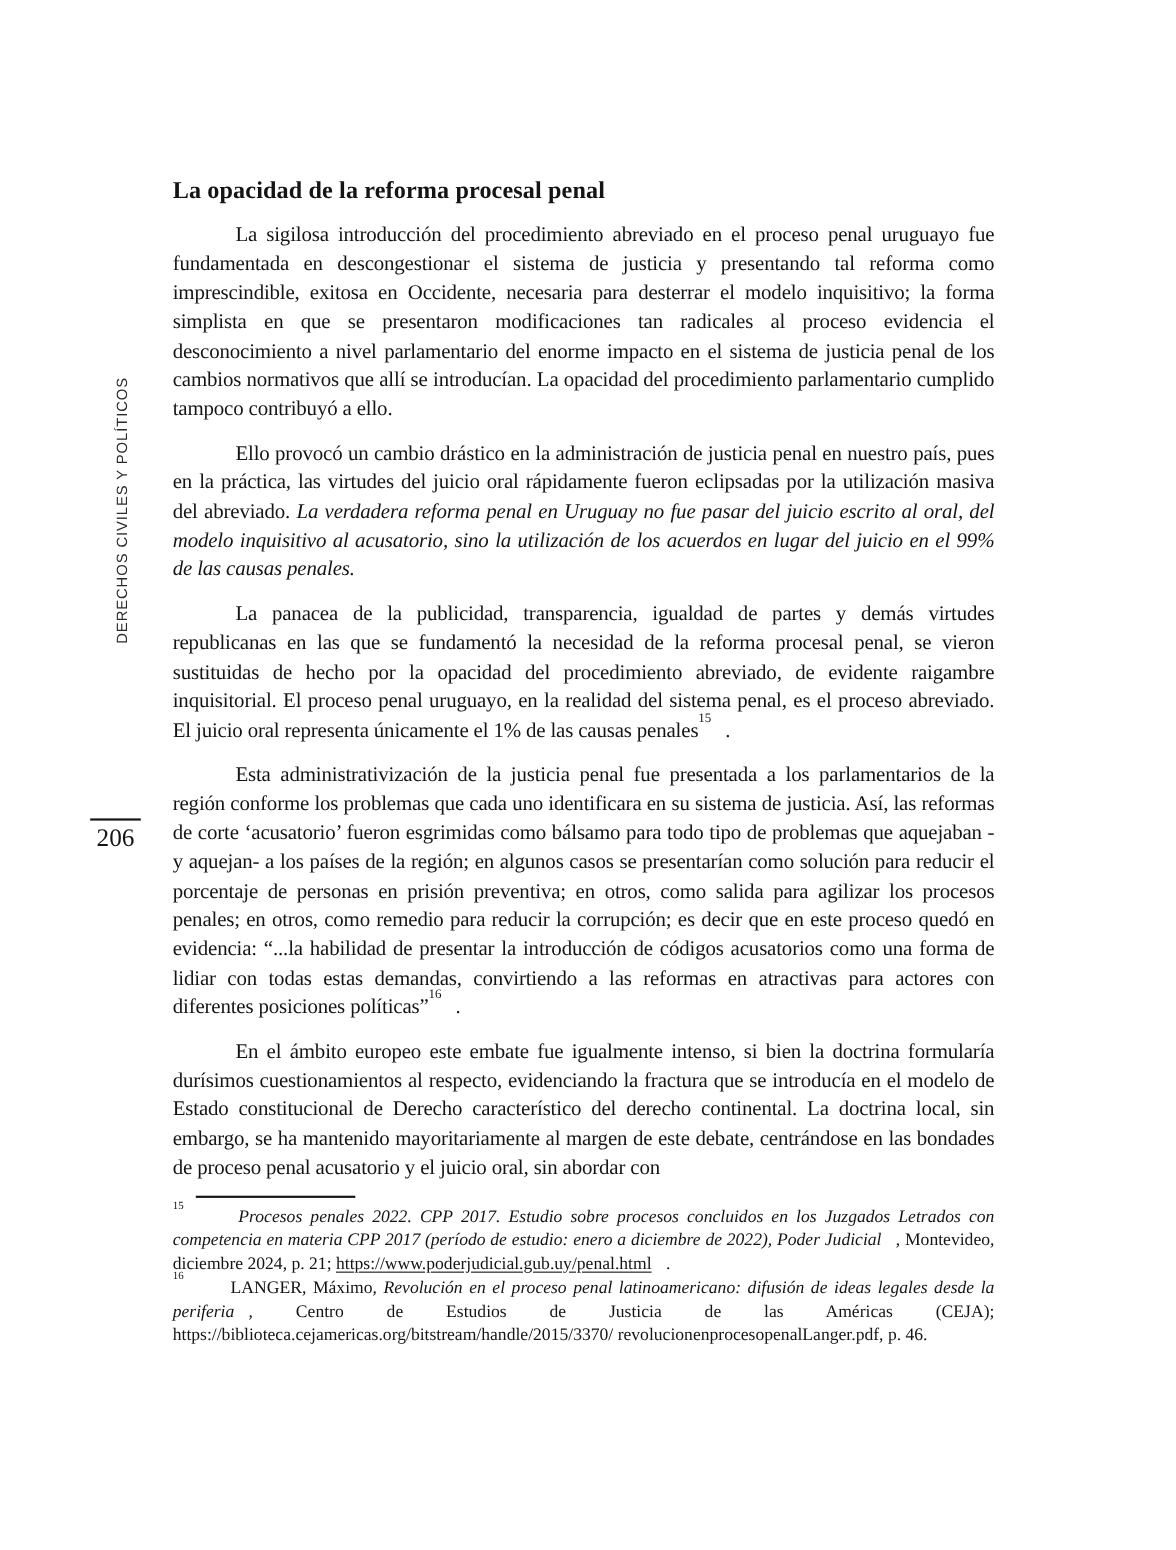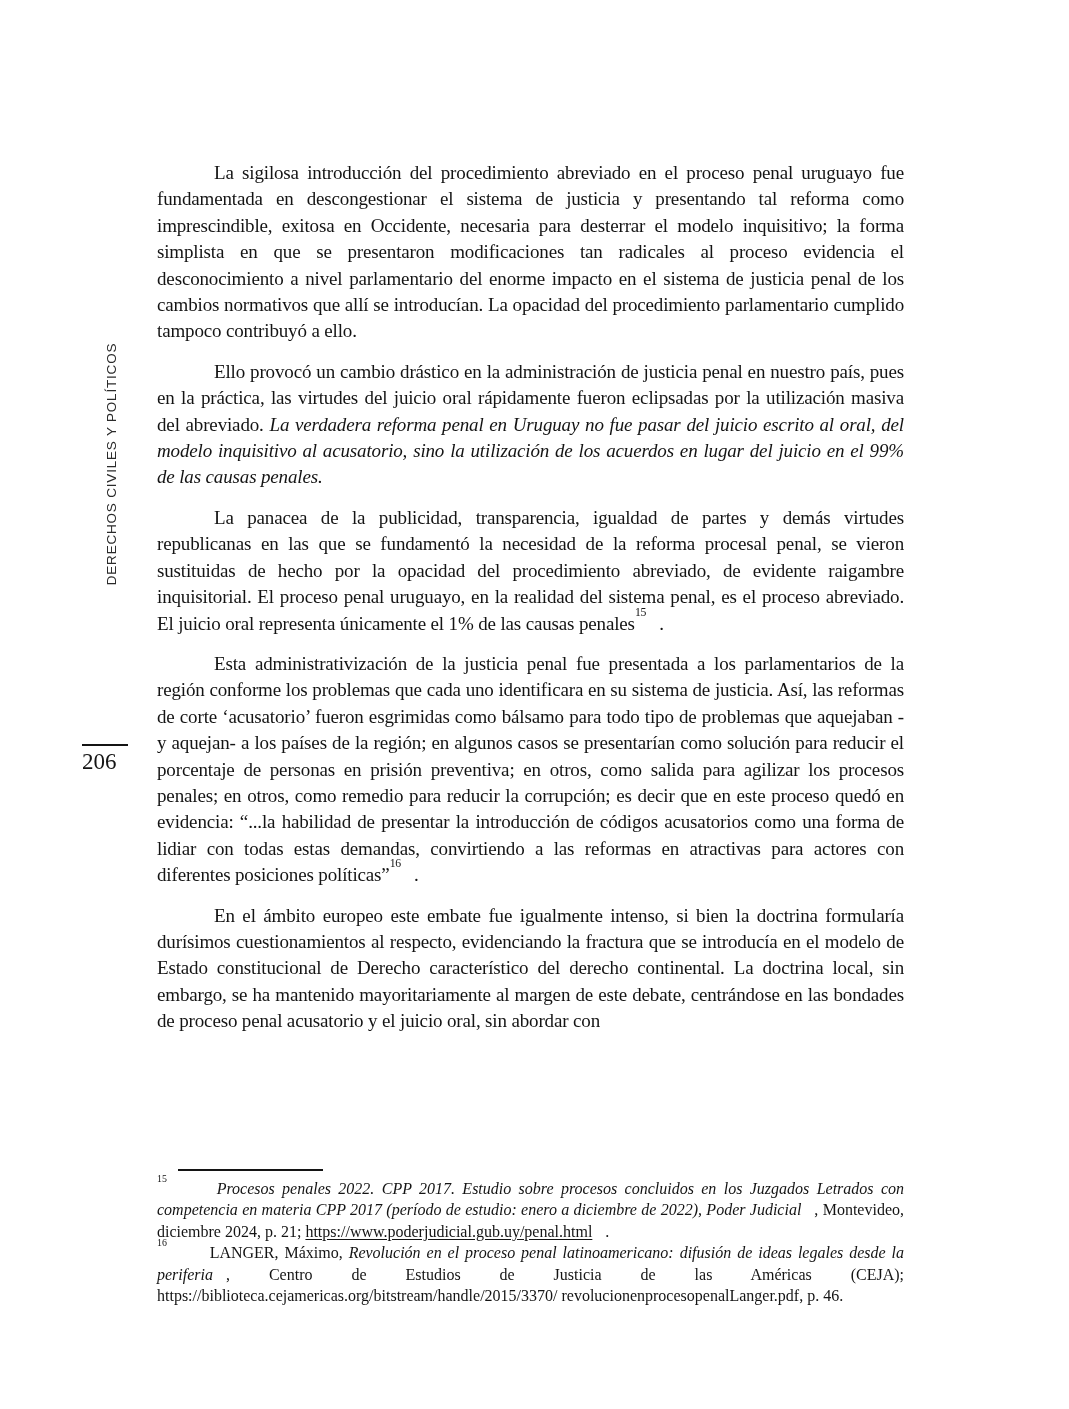--- a/index.html
+++ b/index.html
@@ -27,21 +27,21 @@
     letter-spacing: 0.8px;
     color: #2a2a2a;
   }
   
   .page-number {
     position: absolute;
     left: 82px; top: 744px;
     width: 46px;
     border-top: 2px solid #141414;
     padding-top: 3px;
-    text-align: left;
+    text-align: center;
     font-size: 23px;
     color: #141414;
   }
   
   .content {
     position: absolute;
     left: 157px; top: 160px;
     width: 747px;
   }
   .heading {
@@ -55,21 +55,21 @@
     font-size: 19px;
     line-height: 26.4px;
     letter-spacing: -0.15px;
     text-align: justify;
     text-indent: 44px;
     hyphens: auto;
   }
   
   .footnotes {
     position: absolute;
-    left: 157px; top: 1169px;
+    left: 157px; top: 1087px;
     width: 747px;
   }
   .fn-rule {
     width: 145px;
     margin-left: 21px;
     border-top: 2px solid #141414;
     margin-bottom: 7px;
   }
   .footnote {
     margin: 0;
@@ -96,20 +96,21 @@
 </head>
 <body>
 
 <div class="page">
 
   <div class="vertical-label">DERECHOS CIVILES Y POLÍTICOS</div>
 
   <div class="page-number">206</div>
 
   <div class="content">
+    <h1 class="heading">La opacidad de la reforma procesal penal</h1>
 
     <p class="body-para"><span class="run-normal">La sigilosa introducción del procedimiento abreviado en el proceso penal uruguayo fue fundamentada en descongestionar el sistema de justicia y presentando tal reforma como imprescindible, exitosa en Occidente, necesaria para desterrar el modelo inquisitivo; la forma simplista en que se presentaron modificaciones tan radicales al proceso evidencia el desconocimiento a nivel parlamentario del enorme impacto en el sistema de justicia penal de los cambios normativos que allí se introducían. La opacidad del procedimiento parlamentario cumplido tampoco contribuyó a ello.</span></p>
     <p class="body-para"><span class="run-normal">Ello provocó un cambio drástico en la administración de justicia penal en nuestro país, pues en la práctica, las virtudes del juicio oral rápidamente fueron eclipsadas por la utilización masiva del abreviado. </span><span class="run-italic">La verdadera reforma penal en Uruguay no fue pasar del juicio escrito al oral, del modelo inquisitivo al acusatorio, sino la utilización de los acuerdos en lugar del juicio en el 99% de las causas penales.</span></p>
     <p class="body-para"><span class="run-normal">La panacea de la publicidad, transparencia, igualdad de partes y demás virtudes republicanas en las que se fundamentó la necesidad de la reforma procesal penal, se vieron sustituidas de hecho por la opacidad del procedimiento abreviado, de evidente raigambre inquisitorial. El proceso penal uruguayo, en la realidad del sistema penal, es el proceso abreviado. El juicio oral representa únicamente el 1% de las causas penales</span><sup class="run-sup">15</sup><span class="run-normal">.</span></p>
     <p class="body-para"><span class="run-normal">Esta administrativización de la justicia penal fue presentada a los parlamentarios de la región conforme los problemas que cada uno identificara en su sistema de justicia. Así, las reformas de corte ‘acusatorio’ fueron esgrimidas como bálsamo para todo tipo de problemas que aquejaban -y aquejan- a los países de la región; en algunos casos se presentarían como solución para reducir el porcentaje de personas en prisión preventiva; en otros, como salida para agilizar los procesos penales; en otros, como remedio para reducir la corrupción; es decir que en este proceso quedó en evidencia: “...la habilidad de presentar la introducción de códigos acusatorios como una forma de lidiar con todas estas demandas, convirtiendo a las reformas en atractivas para actores con diferentes posiciones políticas”</span><sup class="run-sup">16</sup><span class="run-normal">.</span></p>
     <p class="body-para"><span class="run-normal">En el ámbito europeo este embate fue igualmente intenso, si bien la doctrina formularía durísimos cuestionamientos al respecto, evidenciando la fractura que se introducía en el modelo de Estado constitucional de Derecho característico del derecho continental. La doctrina local, sin embargo, se ha mantenido mayoritariamente al margen de este debate, centrándose en las bondades de proceso penal acusatorio y el juicio oral, sin abordar con</span></p>
   </div>
 
   <div class="footnotes">
     <div class="fn-rule"></div>

